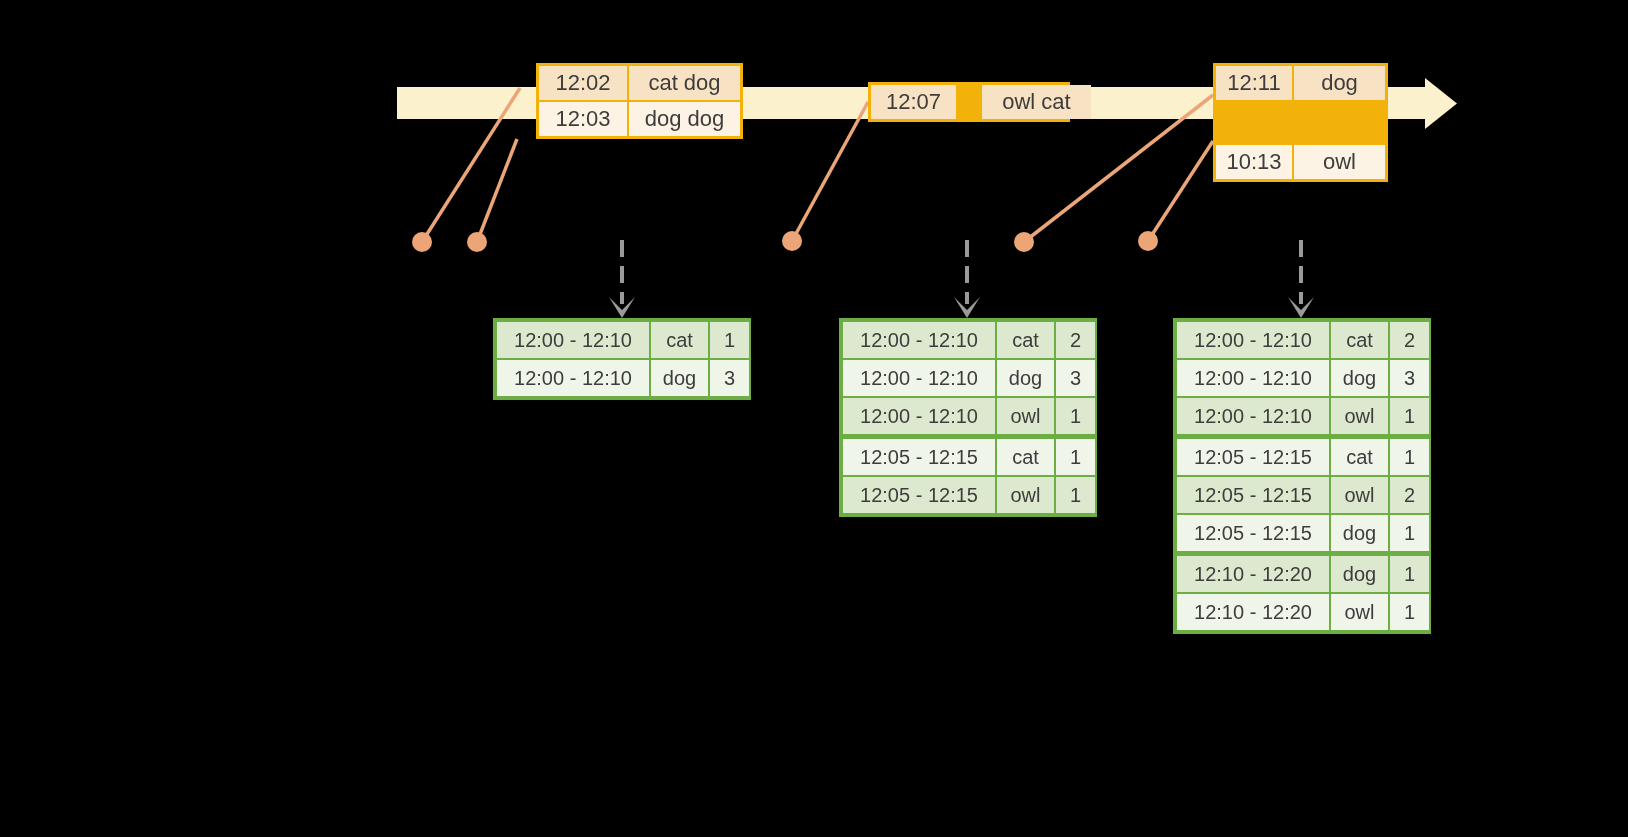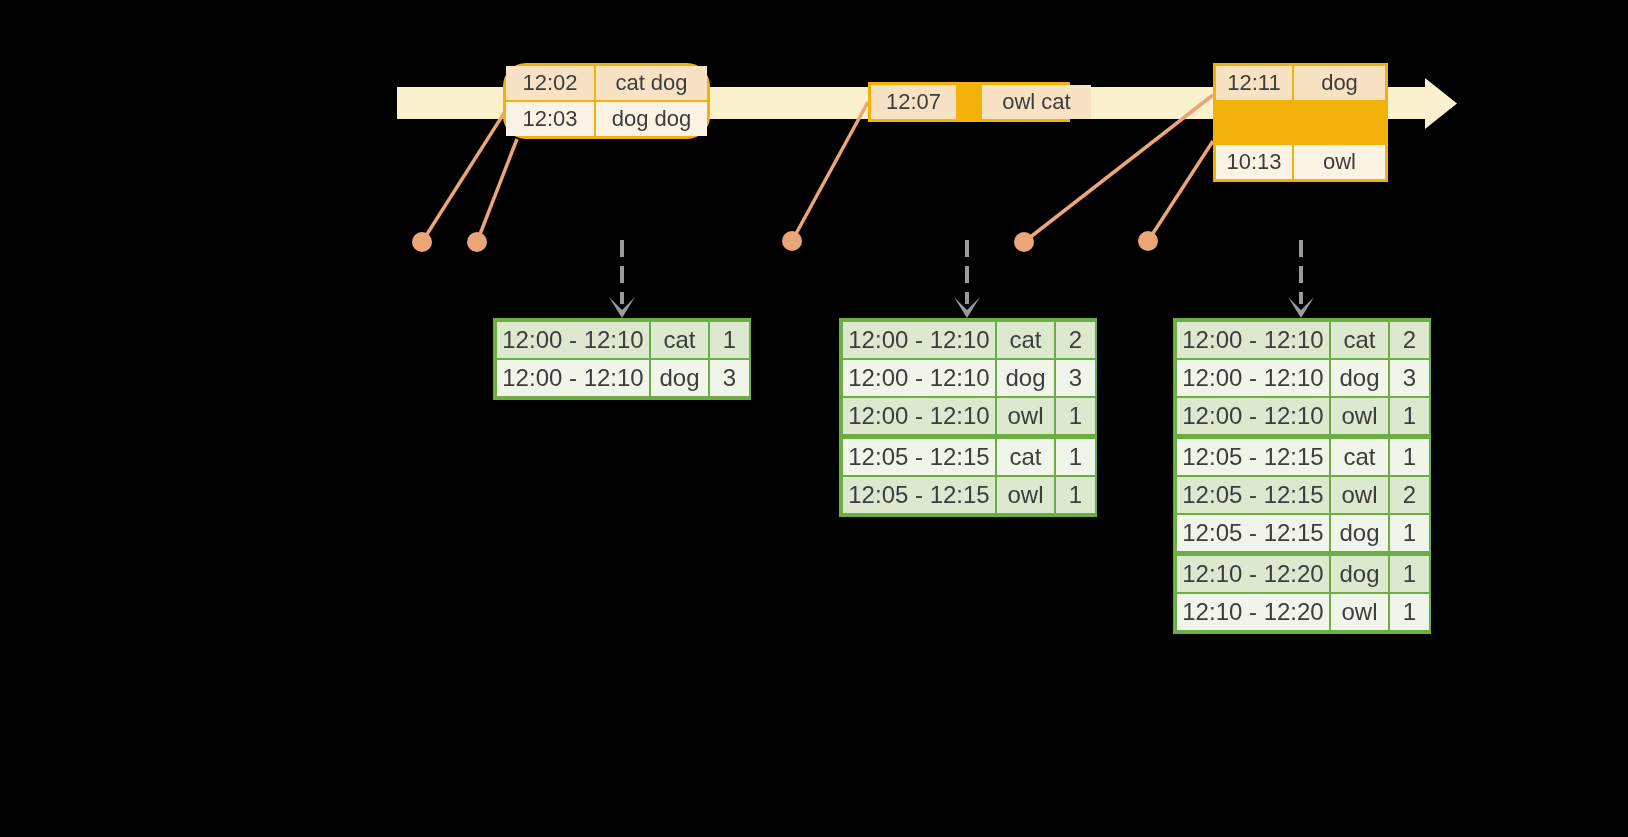--- a/index.html
+++ b/index.html
@@ -33,21 +33,21 @@
   
   .rtable{
     position:absolute;background:var(--table-border,#6cae44);
     padding:4px;display:flex;flex-direction:column;
   }
   .rrow{display:grid;grid-template-columns:152px 57px 39px;column-gap:2px;}
   .rrow + .rrow{margin-top:2px;}
   .rrow.group-start{margin-top:5px;}
   .rcell{
     height:36px;display:flex;align-items:center;justify-content:center;
-    font-size:24px;
+    font-size:20px;
   }
   .shade-a{background:var(--row-fill-dark,#dde9cf);}
   .shade-b{background:var(--row-fill-light,#f0f5e9);}
 </style>
 </head>
 <body>
 
 <div id="canvas">
 
   <svg class="overlay" width="1628" height="837" viewBox="0 0 1628 837">
@@ -73,21 +73,21 @@
     <g>
       <line class="trigger-stem" x1="967" y1="240" x2="967" y2="304"></line>
       <polygon class="trigger-head" points="954,297 967,310 980,297 967,318"></polygon>
     </g>
     <g>
       <line class="trigger-stem" x1="1301" y1="240" x2="1301" y2="304"></line>
       <polygon class="trigger-head" points="1288,297 1301,310 1314,297 1301,318"></polygon>
     </g>
   </svg>
 
-  <div class="event-box" style="left:503px;top:63px;width:201px;border-radius:23px;">
+  <div class="event-box" style="left:536px;top:63px;width:201px;">
     <div class="event-row" style="grid-template-columns:88px 111px;">
       <div class="event-cell fill-dark">12:02</div>
       <div class="event-cell fill-dark">cat dog</div>
     </div>
     <div class="event-row" style="grid-template-columns:88px 111px;">
       <div class="event-cell fill-light">12:03</div>
       <div class="event-cell fill-light">dog dog</div>
     </div>
   </div>
 

